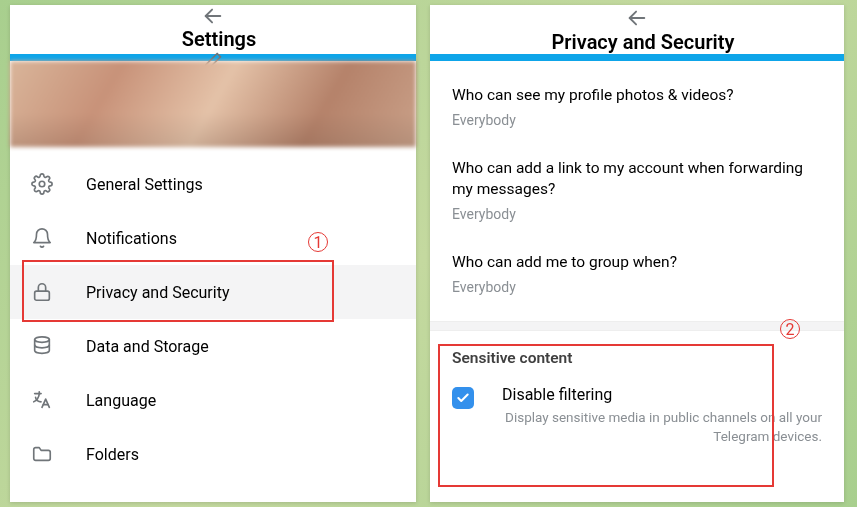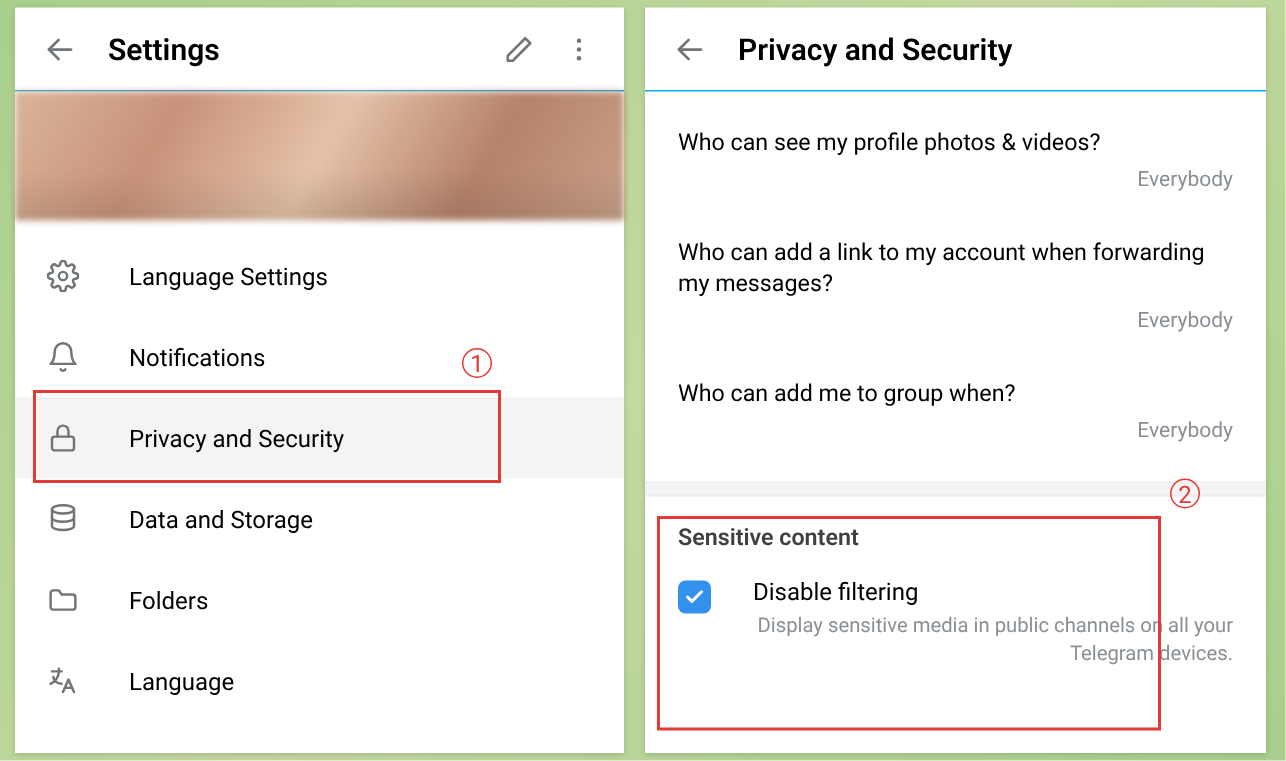--- a/index.html
+++ b/index.html
@@ -17,21 +17,22 @@
     position: absolute;
     background: #fff;
     box-shadow: 0 1px 4px rgba(0,0,0,.15);
   }
   .panel-left { left: 10px; top: 5px; width: 406px; height: 497px; }
   .panel-right { left: 430px; top: 5px; width: 414px; height: 497px; }
 
   .header {
     display: flex; align-items: center;
     height: 56px; padding: 0 10px;
-    border-bottom: 1px solid #0ea5e9;
+    border-bottom: 7px solid #0ea5e9;
+    flex-direction: column;
   }
   .header .icon-btn {
     width: 40px; height: 40px; display:flex; align-items:center; justify-content:center;
     color:#707579; cursor:pointer; border-radius:50%;
   }
   .header .title { font-size: 20px; font-weight: 600; color:#000; flex:1; padding-left:12px;}
 
   .profile-banner {
     height: 86px;
     background: linear-gradient(120deg,#d9b59a 0%, #c89279 25%, #e4c2a8 50%, #b5826a 75%, #caa189 100%);
@@ -60,21 +61,21 @@
   .annot-num{
     position:absolute; color:#e53935; font-size:16px; font-weight:400;
     width:20px; height:20px; border:1.5px solid #e53935; border-radius:50%;
     display:flex; align-items:center; justify-content:center;
     background:transparent;
   }
 
   .priv-list{ padding: 10px 0; }
   .priv-item{ padding: 14px 22px 16px; cursor:pointer;}
   .priv-item .q{ font-size:15.5px; color:#000; line-height:1.35; margin-bottom:6px;}
-  .priv-item .v{ font-size:14px; color:#8a8f94;text-align:right;}
+  .priv-item .v{ font-size:14px; color:#8a8f94;}
 
   .section-divider{ height:10px; background:#f4f4f5; border-top:1px solid #eee; border-bottom:1px solid #eee;}
   .section-hdr{ padding:18px 22px 8px; font-size:15.5px; font-weight:600; color:#404040;}
 
   .check-row{ display:flex; padding:10px 22px 18px; gap:28px; align-items:flex-start; cursor:pointer;}
   .chk{
     width:22px; height:22px; border-radius:5px; background:#3390ec;
     display:flex; align-items:center; justify-content:center; flex-shrink:0; margin-top:2px;
   }
   .chk svg{ stroke:#fff; }
@@ -120,21 +121,21 @@
   <div class="profile-banner"></div>
 
   <div class="menu">
     <div class="menu-item">
       <span class="mi-icon">
         <svg width="22" height="22" viewBox="0 0 24 24" fill="none" stroke="currentColor" stroke-width="1.8" stroke-linecap="round" stroke-linejoin="round">
             <circle cx="12" cy="12" r="3"></circle>
             <path d="M19.4 15a1.7 1.7 0 0 0 .34 1.87l.06.06a2 2 0 1 1-2.83 2.83l-.06-.06a1.7 1.7 0 0 0-1.87-.34 1.7 1.7 0 0 0-1 1.56V21a2 2 0 1 1-4 0v-.09a1.7 1.7 0 0 0-1-1.56 1.7 1.7 0 0 0-1.87.34l-.06.06a2 2 0 1 1-2.83-2.83l.06-.06a1.7 1.7 0 0 0 .34-1.87 1.7 1.7 0 0 0-1.56-1H3a2 2 0 1 1 0-4h.09a1.7 1.7 0 0 0 1.56-1 1.7 1.7 0 0 0-.34-1.87l-.06-.06a2 2 0 1 1 2.83-2.83l.06.06a1.7 1.7 0 0 0 1.87.34H9a1.7 1.7 0 0 0 1-1.56V3a2 2 0 1 1 4 0v.09a1.7 1.7 0 0 0 1 1.56 1.7 1.7 0 0 0 1.87-.34l.06-.06a2 2 0 1 1 2.83 2.83l-.06.06a1.7 1.7 0 0 0-.34 1.87V9a1.7 1.7 0 0 0 1.56 1H21a2 2 0 1 1 0 4h-.09a1.7 1.7 0 0 0-1.56 1z"></path>
           </svg>
       </span>
-      <span class="mi-label">Language Settings</span>
+      <span class="mi-label">General Settings</span>
     </div>
     <div class="menu-item">
       <span class="mi-icon">
         <svg width="22" height="22" viewBox="0 0 24 24" fill="none" stroke="currentColor" stroke-width="1.8" stroke-linecap="round" stroke-linejoin="round">
             <path d="M18 8a6 6 0 0 0-12 0c0 7-3 9-3 9h18s-3-2-3-9"></path>
             <path d="M13.7 21a2 2 0 0 1-3.4 0"></path>
           </svg>
       </span>
       <span class="mi-label">Notifications</span>
     </div>
@@ -149,41 +150,41 @@
     </div>
     <div class="menu-item">
       <span class="mi-icon">
         <svg width="22" height="22" viewBox="0 0 24 24" fill="none" stroke="currentColor" stroke-width="1.8" stroke-linecap="round" stroke-linejoin="round">
             <ellipse cx="12" cy="5" rx="8" ry="3"></ellipse>
             <path d="M4 5v6c0 1.7 3.6 3 8 3s8-1.3 8-3V5"></path>
             <path d="M4 11v6c0 1.7 3.6 3 8 3s8-1.3 8-3v-6"></path>
           </svg>
       </span>
       <span class="mi-label">Data and Storage</span>
-    </div>
-    <div class="menu-item">
-      <span class="mi-icon">
-        <svg width="22" height="22" viewBox="0 0 24 24" fill="none" stroke="currentColor" stroke-width="1.8" stroke-linecap="round" stroke-linejoin="round">
-            <path d="M3 7a2 2 0 0 1 2-2h4l2 3h8a2 2 0 0 1 2 2v7a2 2 0 0 1-2 2H5a2 2 0 0 1-2-2V7z"></path>
-          </svg>
-      </span>
-      <span class="mi-label">Folders</span>
     </div>
     <div class="menu-item">
       <span class="mi-icon">
         <svg width="22" height="22" viewBox="0 0 24 24" fill="none" stroke="currentColor" stroke-width="1.8" stroke-linecap="round" stroke-linejoin="round">
             <path d="M4 5h7"></path>
             <path d="M9 3v2c0 4-3 8-6 9"></path>
             <path d="M5 9c0 3 3 5 6 5"></path>
             <path d="M12 20l4-9 4 9"></path>
             <path d="M13.5 17h5"></path>
           </svg>
       </span>
       <span class="mi-label">Language</span>
     </div>
+    <div class="menu-item">
+      <span class="mi-icon">
+        <svg width="22" height="22" viewBox="0 0 24 24" fill="none" stroke="currentColor" stroke-width="1.8" stroke-linecap="round" stroke-linejoin="round">
+            <path d="M3 7a2 2 0 0 1 2-2h4l2 3h8a2 2 0 0 1 2 2v7a2 2 0 0 1-2 2H5a2 2 0 0 1-2-2V7z"></path>
+          </svg>
+      </span>
+      <span class="mi-label">Folders</span>
+    </div>
   </div>
 
   <div class="annot" style="left:12px; top:255px; width:312px; height:62px;"></div>
   <div class="annot-num" style="left:298px; top:227px;">1</div>
 </div>
 
 <div class="panel panel-right">
   <div class="header">
     <div class="icon-btn">
       <span>

